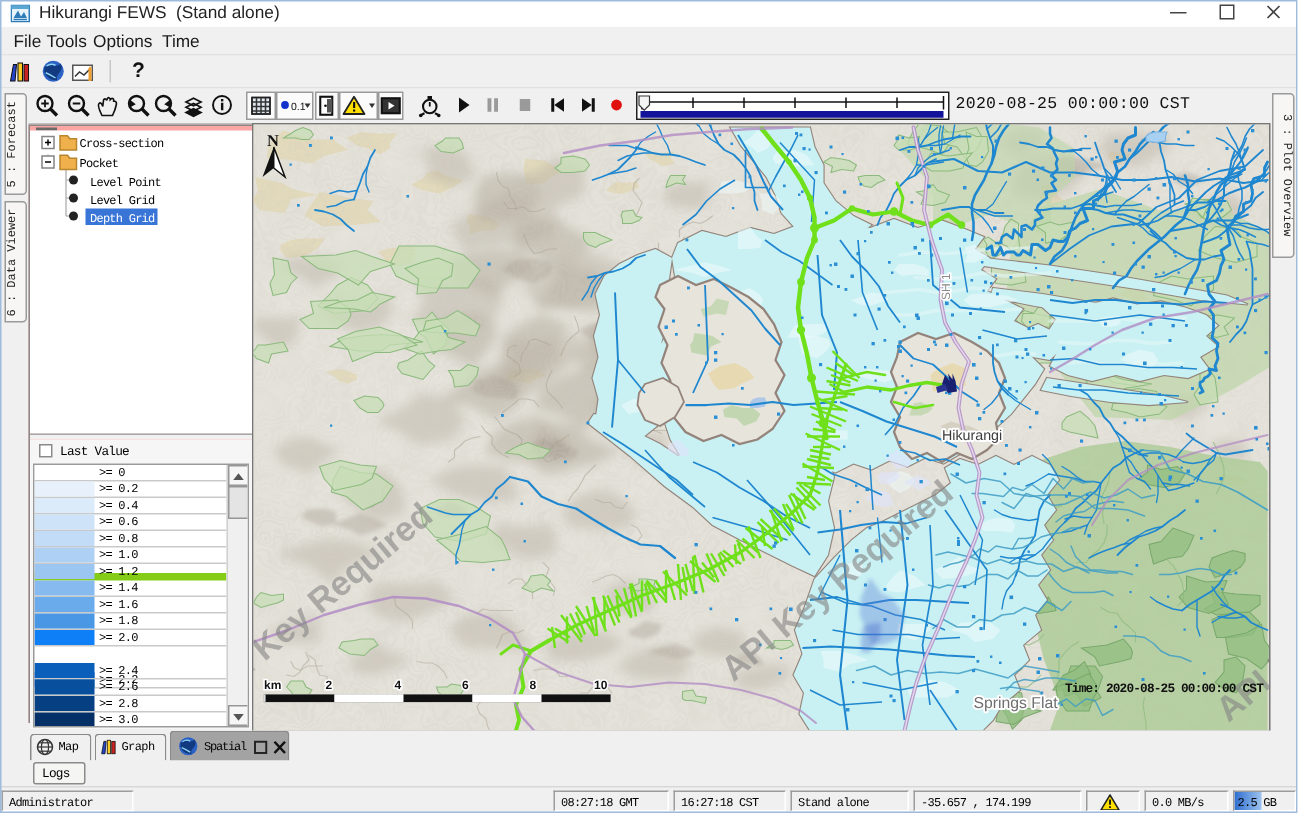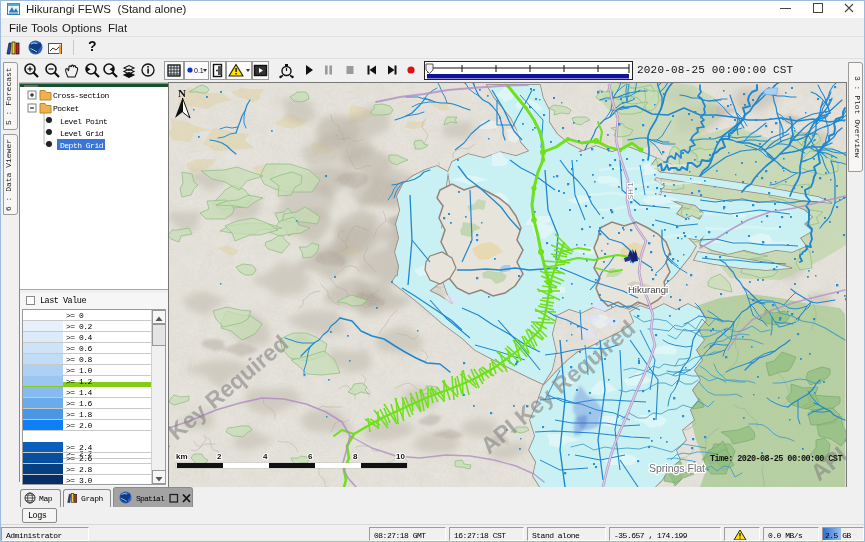--- a/index.html
+++ b/index.html
@@ -29,21 +29,21 @@
   <line x1="8" y1="8.5" x2="19" y2="8.5" stroke="#444" stroke-width="1"></line>
   <rect x="41.5" y="3.5" width="9" height="9" fill="none" stroke="#444" stroke-width="1"></rect>
   <path d="M73,4 L81,12 M81,4 L73,12" stroke="#444" stroke-width="1.1"></path>
  </svg>
 </div>
 
 <div class="abs" style="left:0;top:18px;width:865px;height:19px;background:#f0f0f0;border-bottom:1px solid #e2e2e2">
  <span class="abs" style="left:9px;top:4px;font-size:11.5px;color:#1a1a1a">File</span>
  <span class="abs" style="left:31px;top:4px;font-size:11.5px;color:#1a1a1a">Tools</span>
  <span class="abs" style="left:62px;top:4px;font-size:11.5px;color:#1a1a1a">Options</span>
- <span class="abs" style="left:108px;top:4px;font-size:11.5px;color:#1a1a1a">Flat</span>
+ <span class="abs" style="left:108px;top:4px;font-size:11.5px;color:#1a1a1a">Time</span>
 </div>
 
 <div class="abs" style="left:0;top:37px;width:865px;height:22px;background:#f0f0f0;border-bottom:1px solid #e0e0e0">
  <svg class="abs" style="left:6px;top:3px" width="16" height="16" viewBox="0 0 16 16">
    <path d="M1,14 L3,3 L5,3 L4,14 Z" fill="#2244cc" stroke="#111" stroke-width="0.7"></path>
    <rect x="6" y="2" width="3" height="12" fill="#ffcc22" stroke="#111" stroke-width="0.7"></rect>
    <rect x="10" y="3" width="3" height="11" fill="#cc2222" stroke="#111" stroke-width="0.7"></rect>
  </svg>
  <svg class="abs" style="left:28px;top:3px" width="15" height="15" viewBox="0 0 15 15">
    <circle cx="7.5" cy="7.5" r="7" fill="#2b62c4"></circle>
@@ -174,21 +174,21 @@
  <span class="abs mono" style="left:637px;top:5px;font-size:11px;letter-spacing:0.2px;color:#111">2020-08-25 00:00:00 CST</span>
 </div>
 
 <div class="abs" style="left:0;top:59px;width:19px;height:428px;background:#f0f0f0"></div>
 <div class="vtab" style="left:3px;top:62px;width:15px;height:68px">5 : Forecast</div>
 <div class="vtab" style="left:3px;top:134px;width:15px;height:81px">6 : Data Viewer</div>
 
 <div class="abs" style="left:846px;top:59px;width:19px;height:428px;background:#f0f0f0"></div>
 <div class="vtabR" style="left:848px;top:62px;width:15px;height:110px">3 : Plot Overview</div>
 
-<div class="abs" style="left:19px;top:83px;width:150px;height:399px;border:1px solid #898989;background:#14532d">
+<div class="abs" style="left:19px;top:83px;width:150px;height:399px;border:1px solid #898989;background:#fca5a5">
   <div class="abs" style="left:4px;top:1px;width:14px;height:2px;background:#6a6a6a"></div>
   <div class="abs" style="left:0;top:3px;width:148px;height:202px;background:#fff;overflow:hidden">
     <svg width="148" height="202" viewBox="0 0 148 202">
       <g stroke="#b8b8b8" stroke-width="1">
         <line x1="12" y1="16" x2="12" y2="21"></line>
         <line x1="24" y1="24" x2="24" y2="57"></line>
         <line x1="24" y1="33" x2="30" y2="33"></line>
           <line x1="24" y1="45" x2="30" y2="45"></line>
           <line x1="24" y1="57" x2="30" y2="57"></line>
       </g>

